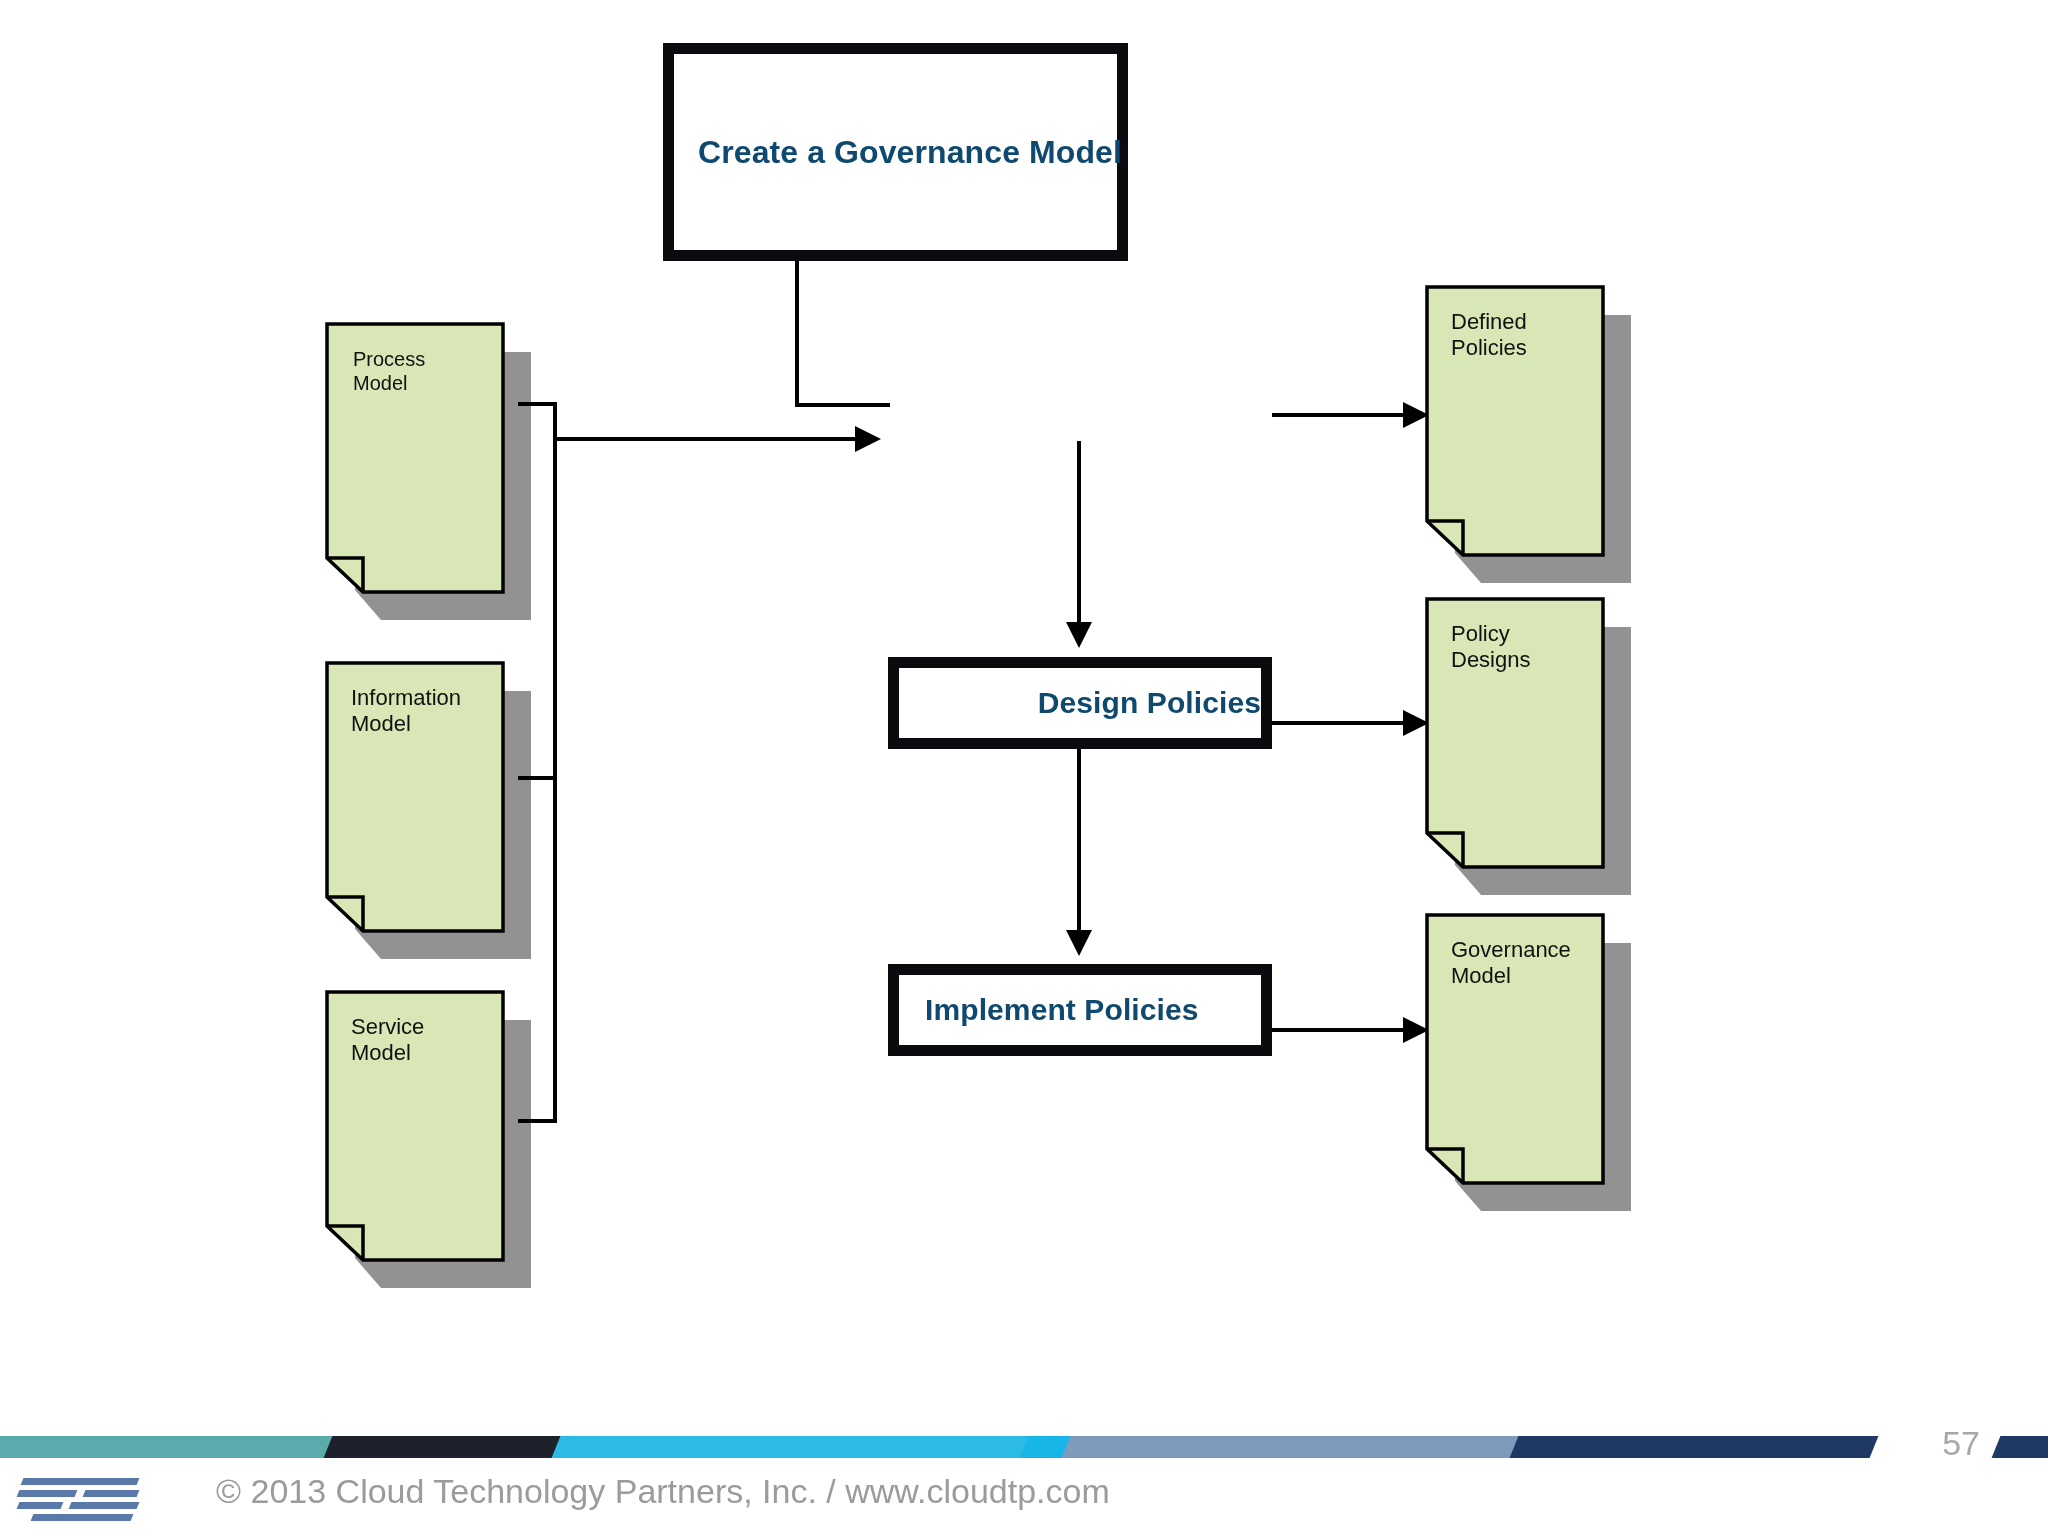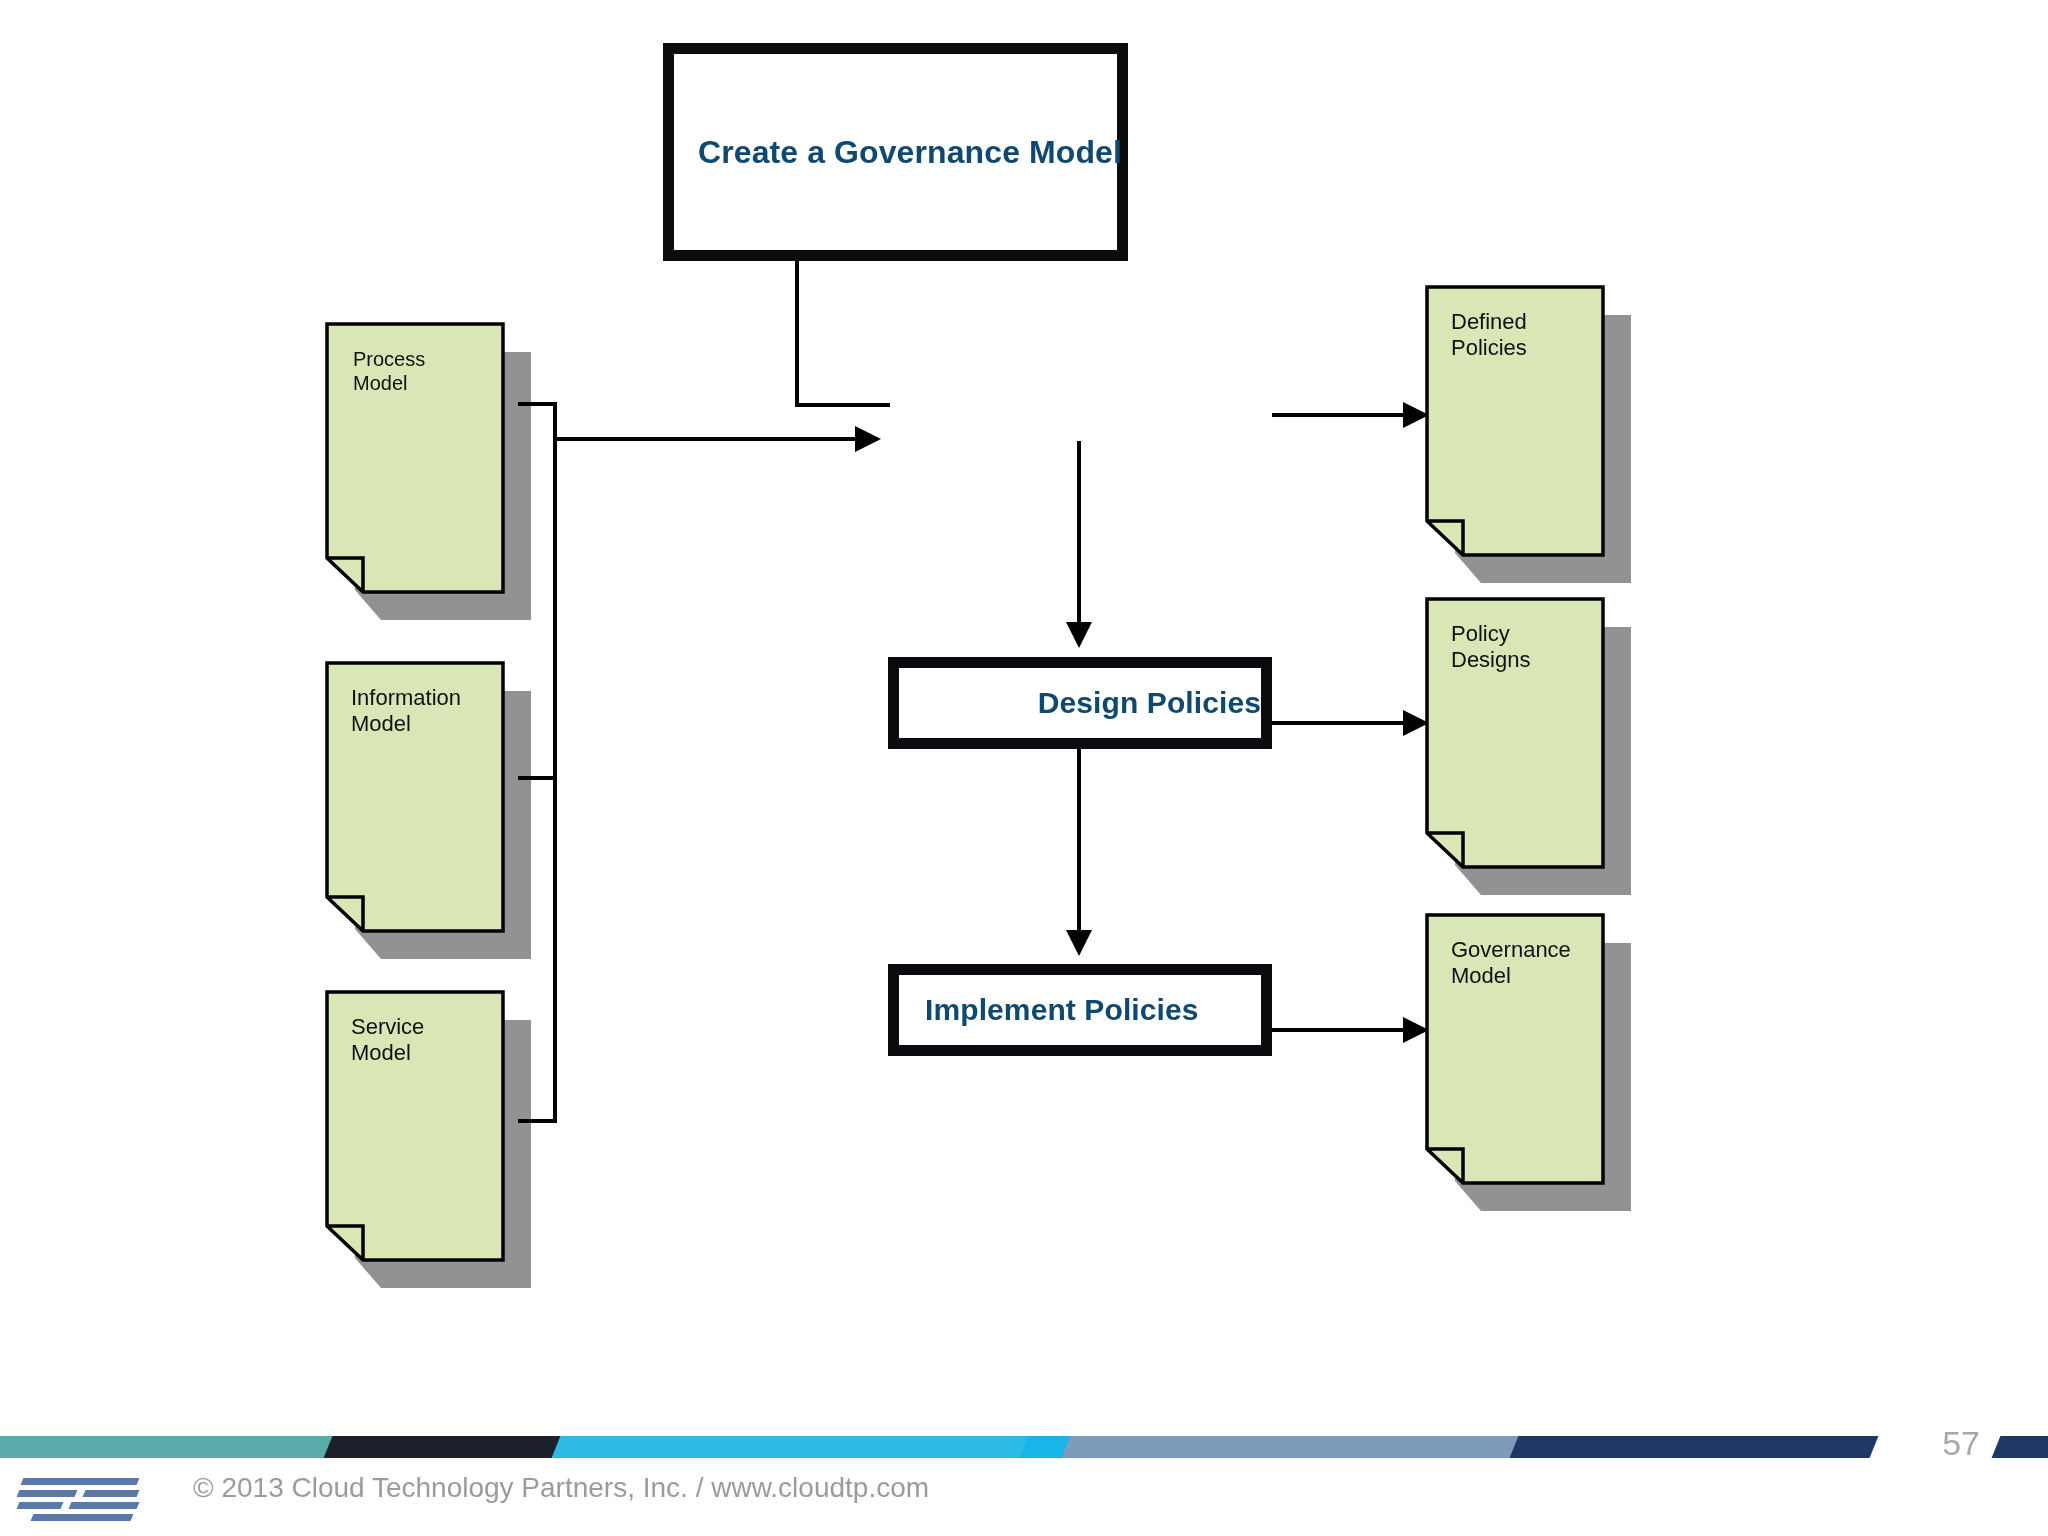--- a/index.html
+++ b/index.html
@@ -98,24 +98,24 @@
     height: 22px;
   }
   .stripe-seg {
     position: absolute;
     top: 0;
     height: 22px;
     transform: skewX(-22deg);
   }
   #footer-text {
     position: absolute;
-    left: 193px;
+    left: 216px;
     top: 1472px;
     color: #9b9b9b;
-    font-size: 28px;
+    font-size: 34px;
     font-family: "Liberation Sans", sans-serif;
     white-space: nowrap;
   }
   #page-number {
     position: absolute;
     right: 68px;
     top: 1424px;
     color: #a8a8a8;
     font-size: 34px;
     font-family: "Liberation Sans", sans-serif;

